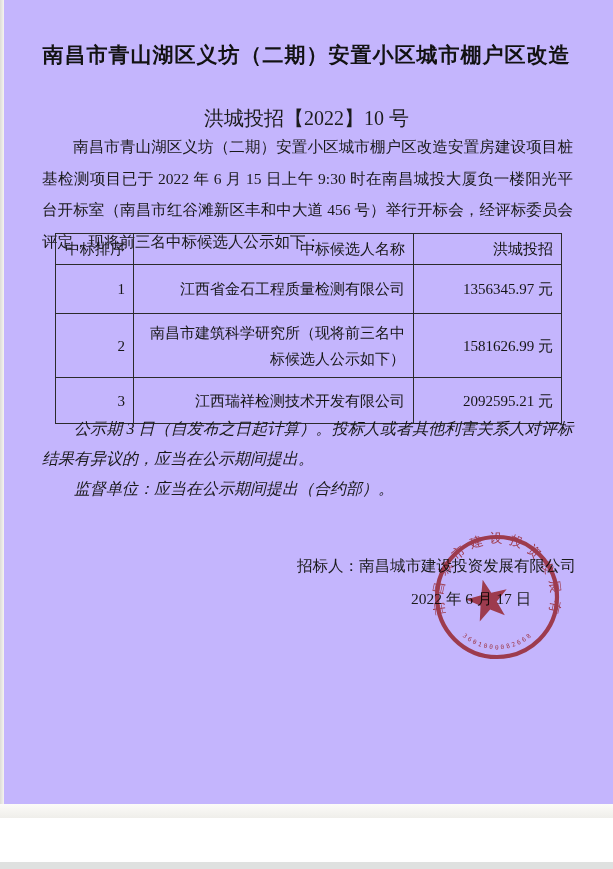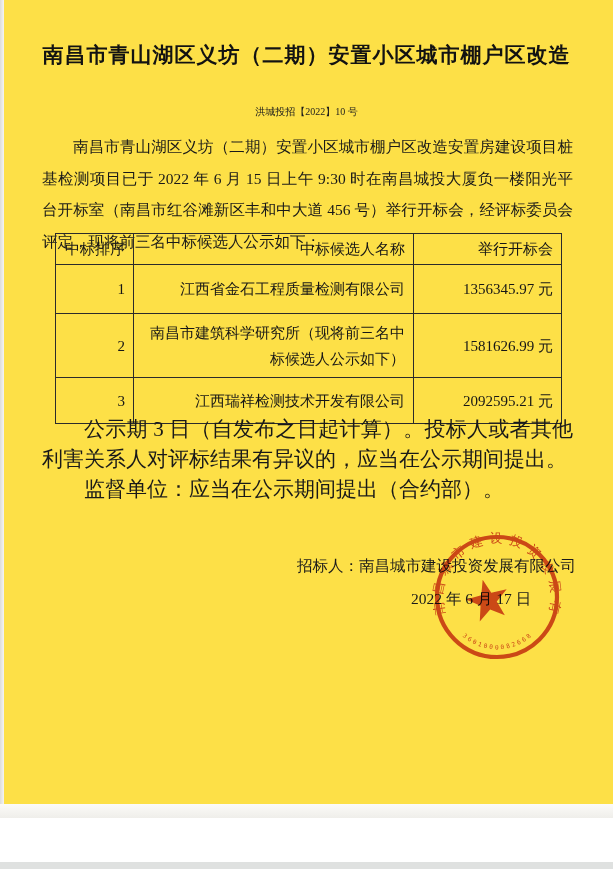--- a/index.html
+++ b/index.html
@@ -1,49 +1,49 @@
 <!DOCTYPE html>
 <html><head>
 <meta charset="utf-8">
 <style>
   html,body{margin:0;padding:0;background:#ffffff;}
   .canvas{
     position:relative;width:613px;height:869px;overflow:hidden;
-    background:#fde047;
+    background:#c4b5fd;
     font-family:"Liberation Serif","DejaVu Serif",serif;
     color:#1f1f1f;
   }
   .edge-left{position:absolute;left:0;top:0;width:4px;height:818px;
     background:linear-gradient(to right,#dddcd8,#f5f4f1);}
   .page-bottom-edge{position:absolute;left:0;top:804px;width:613px;height:14px;
     background:linear-gradient(to bottom,#fcfbf8,#efeeea);}
   .watermark-strip{position:absolute;left:0;top:818px;width:613px;height:44px;background:#ffffff;}
   .bottom-bar{position:absolute;left:0;bottom:0;width:613px;height:7px;background:#dfe1e0;}
 
   .doc-title{position:absolute;top:36px;left:28px;width:557px;text-align:center;
     font-family:"Liberation Sans","DejaVu Sans",sans-serif;
     font-weight:bold;font-size:21px;line-height:37px;letter-spacing:1px;color:#121212;}
   .doc-number{position:absolute;top:105px;left:0;width:613px;text-align:center;
-    font-size:10px;color:#1c1c1c;}
+    font-size:20px;color:#1c1c1c;}
 
   .intro{position:absolute;top:131px;left:42px;width:531px;
     font-size:15.5px;line-height:31.5px;text-align:justify;text-indent:2em;color:#191919;}
 
   table.bid-table{position:absolute;top:233px;left:55px;width:506px;
     border-collapse:collapse;font-size:15px;color:#161616;table-layout:fixed;}
   table.bid-table th,table.bid-table td{
     border:1.6px solid #2b2b2b;text-align:right;vertical-align:middle;
     padding:2px 8px;font-weight:normal;line-height:26px;}
   tr.r-head{height:30px;}
   tr.r-1{height:49px;}
   tr.r-2{height:64px;}
   tr.r-3{height:46px;}
 
   .closing{position:absolute;top:414px;left:42px;width:531px;
-    font-size:21px;line-height:30px;text-align:justify;color:#191919;}
+    font-size:16px;line-height:30px;text-align:justify;color:#191919;font-style:italic;}
   .closing p{margin:0;text-indent:2em;}
 
   .sig-tenderer{position:absolute;top:556px;left:297px;font-size:15.5px;color:#1a1a1a;}
   .sig-date{position:absolute;top:589px;left:411px;font-size:15.5px;color:#1a1a1a;}
 
   .seal{position:absolute;left:428px;top:528px;width:138px;height:138px;
     opacity:0.9;mix-blend-mode:multiply;}
 </style>
 </head>
 <body>
@@ -63,21 +63,21 @@
   <table class="bid-table">
     <colgroup>
       <col style="width:78px">
         <col style="width:280px">
         <col style="width:148px">
     </colgroup>
     <tbody>
         <tr class="r-head">
       <th>中标排序</th>
       <th>中标候选人名称</th>
-      <th>举行开标会</th>
+      <th>洪城投招</th>
     </tr>
     <tr class="r-1">
       <td>1</td>
       <td>江西省金石工程质量检测有限公司</td>
       <td>1356345.97 元</td>
     </tr>
     <tr class="r-2">
       <td>2</td>
       <td>南昌市建筑科学研究所（现将前三名中标候选人公示如下）</td>
       <td>1581626.99 元</td>

